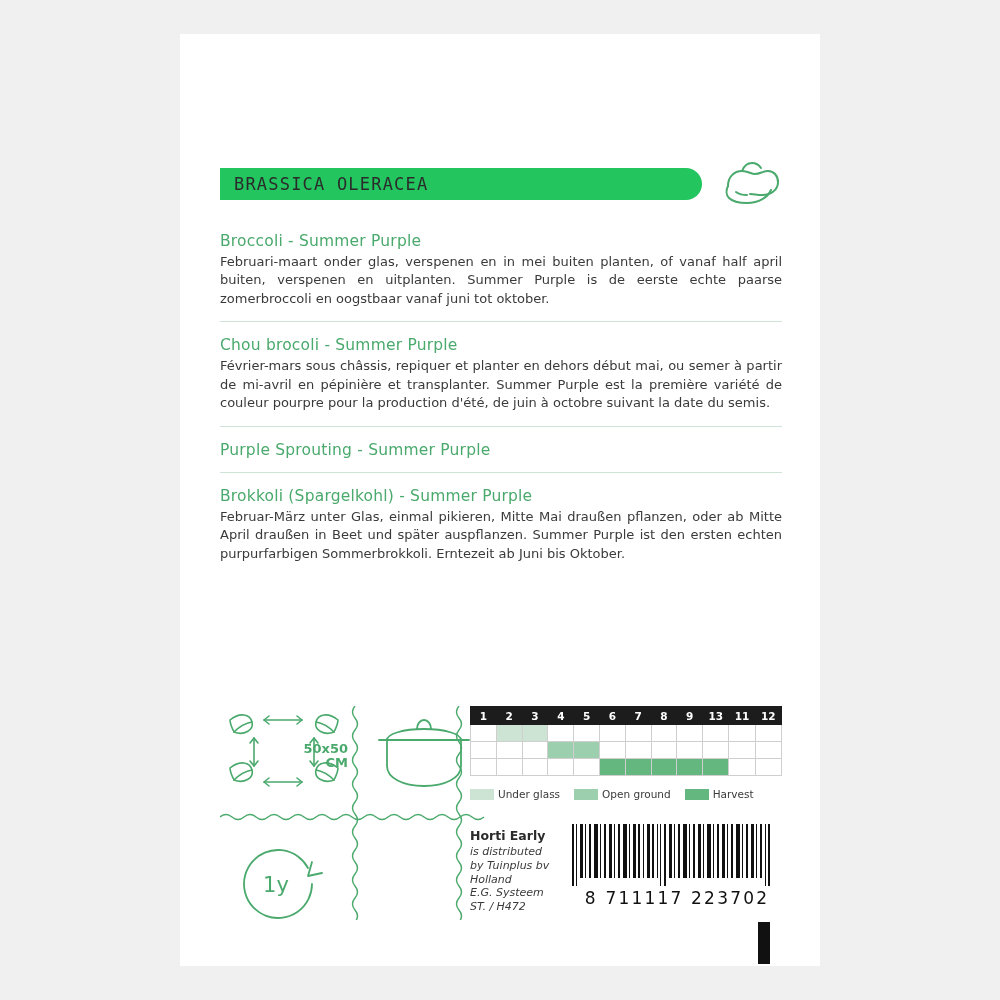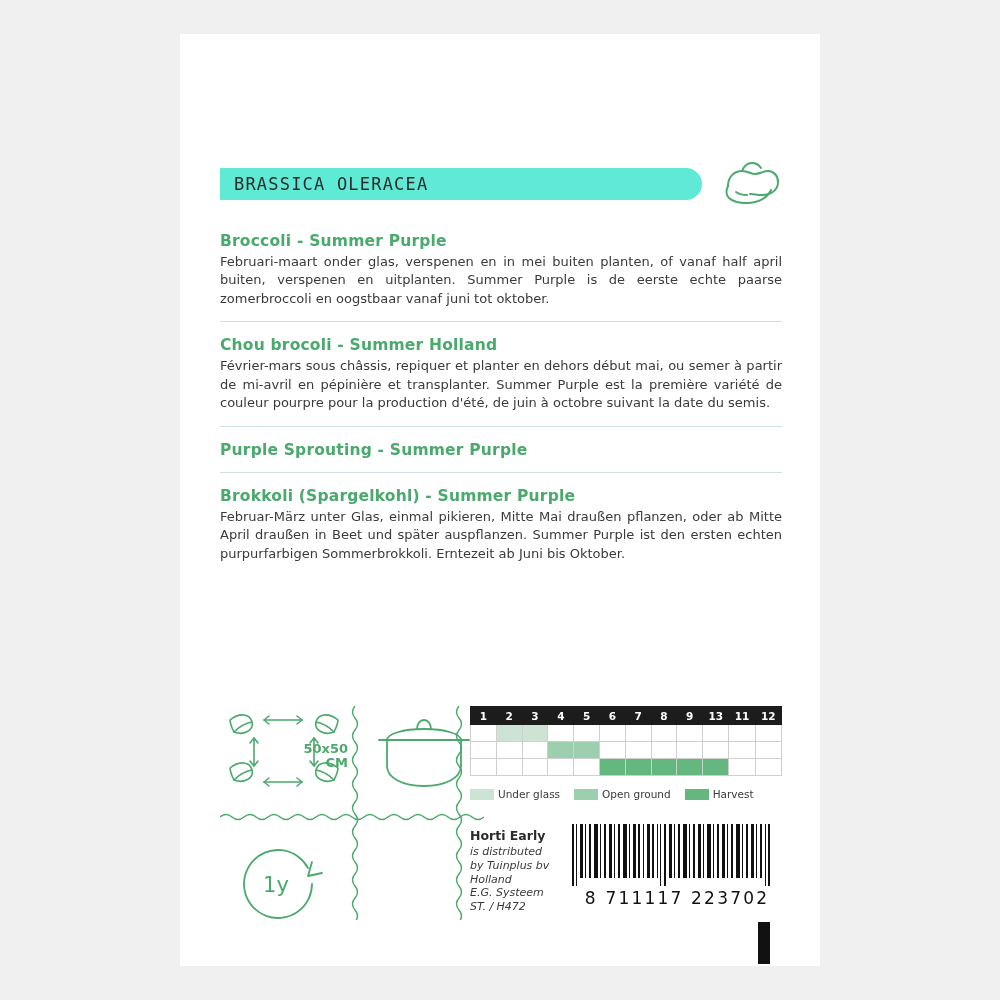--- a/index.html
+++ b/index.html
@@ -29,21 +29,21 @@
   .header-row {
     position: relative;
     height: 54px;
   }
   .species-band {
     position: absolute;
     left: 0;
     top: 4px;
     width: 482px;
     height: 32px;
-    background: #5eead4;
+    background: #22c55e;
     border-radius: 0 16px 16px 0;
     display: flex;
     align-items: center;
   }
   .species-name {
     font-family: "DejaVu Sans Mono", monospace;
     font-size: 17px;
     letter-spacing: 1.2px;
     color: #2b2b2b;
     padding-left: 14px;
@@ -51,21 +51,21 @@
   .muscle-icon {
     position: absolute;
     left: 498px;
     top: -12px;
   }
 
   
   .lang-block { margin-top: 14px; }
   .lang-title {
     color: #4aa96c;
-    font-weight: bold;
+    font-weight: normal;
     font-size: 15.5px;
     margin-bottom: 3px;
     letter-spacing: 0.2px;
   }
   .lang-body {
     color: #3a3a3a;
     font-size: 13px;
     line-height: 1.42;
     text-align: justify;
   }
@@ -184,21 +184,21 @@
       </span>
     </div>
 
     <div class="lang-block">
       <div class="lang-title">Broccoli - Summer Purple</div>
       <div class="lang-body">Februari-maart onder glas, verspenen en in mei buiten planten, of vanaf half april buiten, verspenen en uitplanten. Summer Purple is de eerste echte paarse zomerbroccoli en oogstbaar vanaf juni tot oktober.</div>
     </div>
     <hr class="divider">
 
     <div class="lang-block">
-      <div class="lang-title">Chou brocoli - Summer Holland</div>
+      <div class="lang-title">Chou brocoli - Summer Purple</div>
       <div class="lang-body">Février-mars sous châssis, repiquer et planter en dehors début mai, ou semer à partir de mi-avril en pépinière et transplanter. Summer Purple est la première variété de couleur pourpre pour la production d'été, de juin à octobre suivant la date du semis.</div>
     </div>
     <hr class="divider">
 
     <div class="lang-block">
       <div class="lang-title">Purple Sprouting - Summer Purple</div>
     </div>
     <hr class="divider">
 
     <div class="lang-block">

